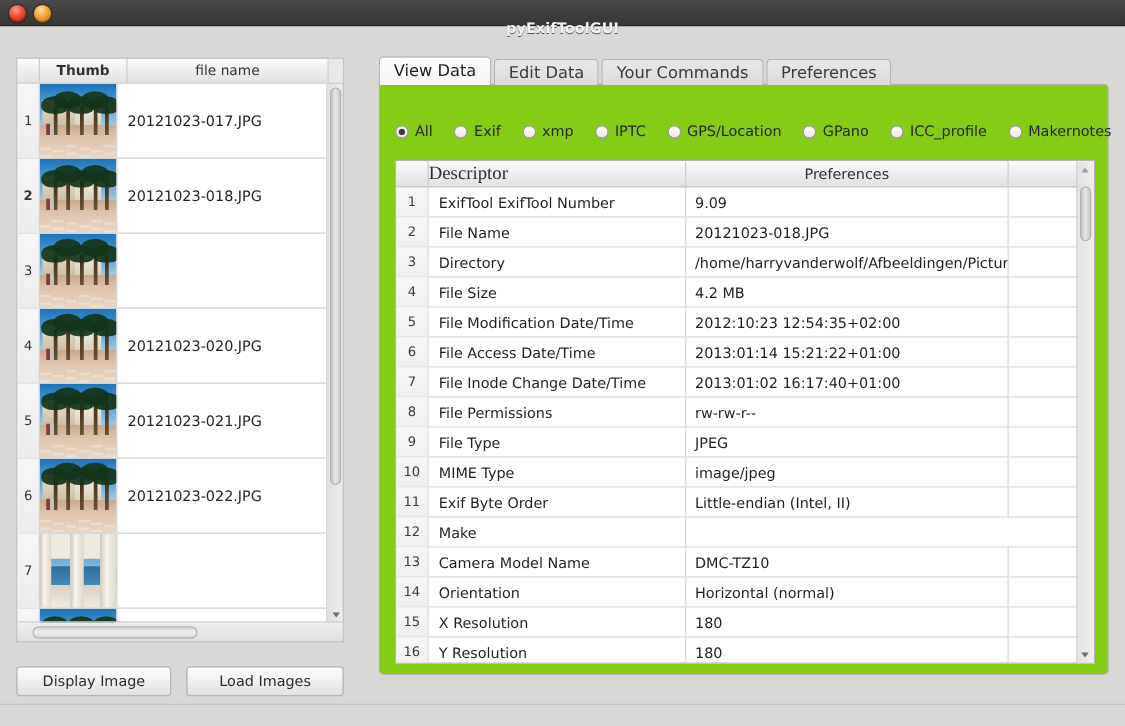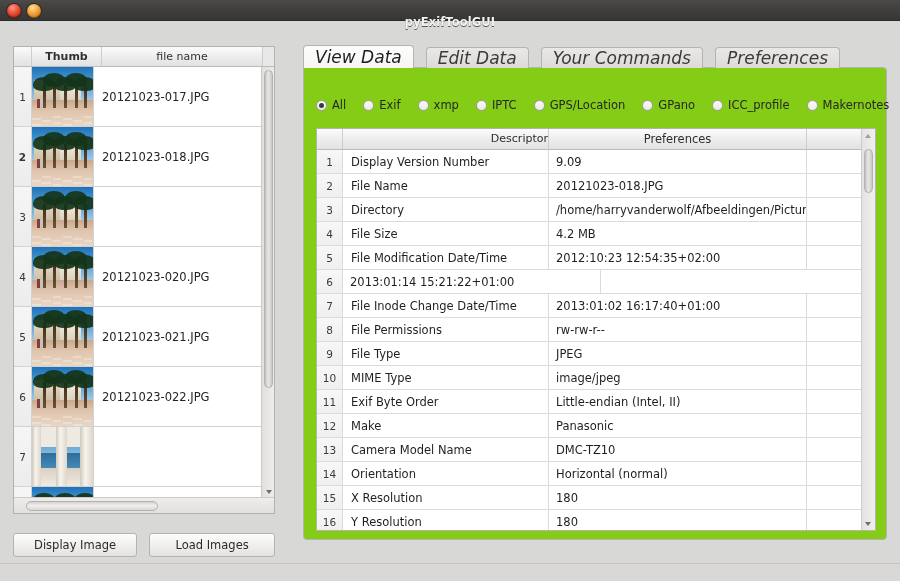--- a/index.html
+++ b/index.html
@@ -159,25 +159,25 @@
     background: linear-gradient(to bottom,#fdfdfd 0%,#f1f0ee 48%,#e3e2e0 100%);
     border: 1px solid #b6b4b2; border-radius: 3px;
     display: flex; align-items: center; justify-content: center;
     box-shadow: inset 0 1px 0 #fff; cursor: default; white-space: nowrap;
   }
 
   
   .rightpanel { position: absolute; left: 303px; top: 46px; width: 584px; height: 494px; }
   .tabstrip { position: absolute; left: 0; top: 0; height: 22px; display: flex; align-items: flex-end; z-index: 3; }
   .tab {
-    height: 20px; padding: 0 11px; font-size: 17px; color: #3a3a3a;
+    height: 20px; padding: 0 11px; font-size: 13px; color: #3a3a3a;
     background: linear-gradient(to bottom,#e9e8e6,#dcdbd9);
     border: 1px solid #b6b4b2; border-bottom: none;
-    border-radius: 4px 4px 0 0; margin-right: 12px;
-    display: flex; align-items: center; cursor: default; white-space: nowrap; font-style: italic;
+    border-radius: 4px 4px 0 0; margin-right: 2px;
+    display: flex; align-items: center; cursor: default; white-space: nowrap;
   }
   .tab.active {
     height: 22px; background: linear-gradient(to bottom,#fdfdfd,#f6f5f3);
     color: #1d1d1d; border-color: #b6b4b2;
   }
   .tabpane {
     position: absolute; left: 0; top: 21px; width: 584px; height: 473px;
     background: #84cc16; border: 1px solid #b6b4b2;
     border-radius: 0 4px 4px 4px; box-sizing: border-box;
   }
@@ -197,21 +197,21 @@
 
   .tablewrap {
     position: absolute; left: 12px; top: 60px; width: 560px; height: 403px;
     background: #fff; border: 1px solid #b4b2b0; box-sizing: border-box; overflow: hidden;
   }
   .tbl-header { display: flex; height: 21px;
     background: linear-gradient(to bottom,#fbfbfb 0%,#ececec 55%,#e2e2e2 100%);
     border-bottom: 1px solid #bdbbb9; box-sizing: border-box; }
   .th-corner { width: 26px; border-right: 1px solid #cecdcb; box-sizing: border-box; }
   .th-desc { width: 206px; border-right: 1px solid #cecdcb; box-sizing: border-box;
-             text-align: right; line-height: 20px; font-size: 11px; color: #2e2e2e; }
+             text-align: left; line-height: 20px; font-size: 15px; color: #2e2e2e; font-family: Liberation Serif, serif; }
   .th-val { width: 258px; border-right: 1px solid #cecdcb; box-sizing: border-box;
             text-align: center; line-height: 20px; font-size: 11.5px; color: #2e2e2e; }
   .th-extra { flex: 1; box-sizing: border-box; }
   .tbl-body { position: absolute; left: 0; top: 21px; width: 546px; height: 381px; overflow: hidden; }
   .trow { display: flex; height: 24px; border-bottom: 1px solid #dddbd9; box-sizing: border-box; }
   .td-num {
     width: 26px; box-sizing: border-box;
     background: linear-gradient(to bottom,#f7f7f7,#efefef);
     border-right: 1px solid #dddbd9;
     font-size: 10.5px; color: #3a3a3a;
@@ -572,21 +572,21 @@
       <div class="tablewrap">
         <div class="tbl-header">
           <div class="th-corner"></div>
           <div class="th-desc">Descriptor</div>
           <div class="th-val">Preferences</div>
           <div class="th-extra"></div>
         </div>
         <div class="tbl-body" id="table-rows">
             <div class="trow">
               <div class="td-num">1</div>
-              <div class="td-desc">Display Version Number</div>
+              <div class="td-desc">ExifTool ExifTool Number</div>
               <div class="td-val">9.09</div>
               <div class="td-extra"></div>
             </div>
             <div class="trow">
               <div class="td-num">2</div>
               <div class="td-desc">File Name</div>
               <div class="td-val">20121023-018.JPG</div>
               <div class="td-extra"></div>
             </div>
             <div class="trow">
@@ -602,20 +602,21 @@
               <div class="td-extra"></div>
             </div>
             <div class="trow">
               <div class="td-num">5</div>
               <div class="td-desc">File Modification Date/Time</div>
               <div class="td-val">2012:10:23 12:54:35+02:00</div>
               <div class="td-extra"></div>
             </div>
             <div class="trow">
               <div class="td-num">6</div>
+              <div class="td-desc">File Access Date/Time</div>
               <div class="td-val">2013:01:14 15:21:22+01:00</div>
               <div class="td-extra"></div>
             </div>
             <div class="trow">
               <div class="td-num">7</div>
               <div class="td-desc">File Inode Change Date/Time</div>
               <div class="td-val">2013:01:02 16:17:40+01:00</div>
               <div class="td-extra"></div>
             </div>
             <div class="trow">
@@ -638,21 +639,20 @@
             </div>
             <div class="trow">
               <div class="td-num">11</div>
               <div class="td-desc">Exif Byte Order</div>
               <div class="td-val">Little-endian (Intel, II)</div>
               <div class="td-extra"></div>
             </div>
             <div class="trow">
               <div class="td-num">12</div>
               <div class="td-desc">Make</div>
-              <div class="td-val">Panasonic</div>
               <div class="td-extra"></div>
             </div>
             <div class="trow">
               <div class="td-num">13</div>
               <div class="td-desc">Camera Model Name</div>
               <div class="td-val">DMC-TZ10</div>
               <div class="td-extra"></div>
             </div>
             <div class="trow">
               <div class="td-num">14</div>

